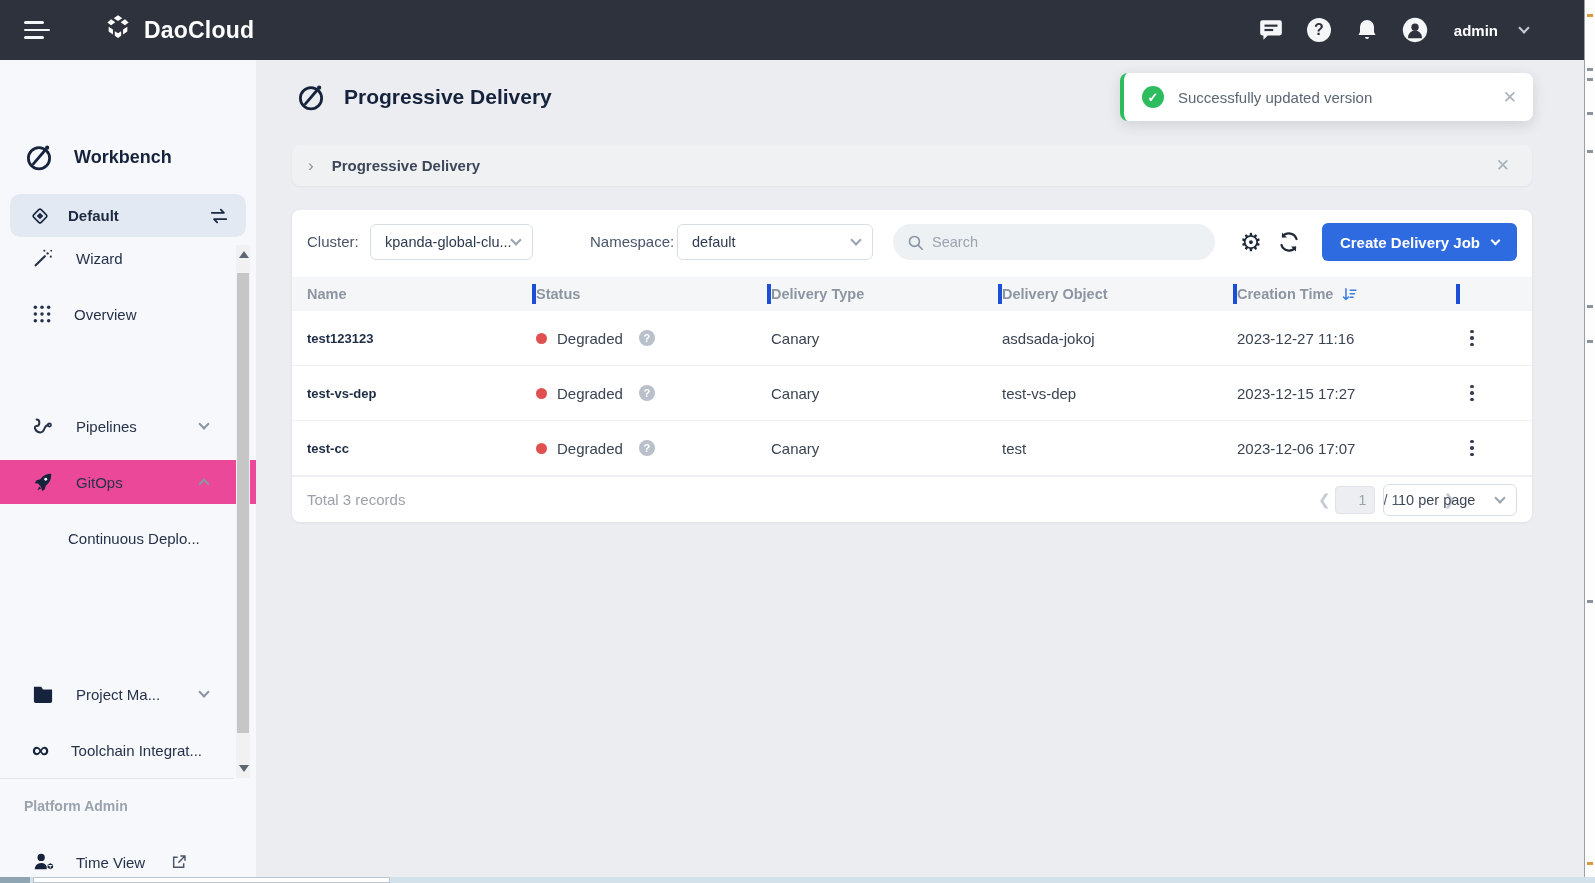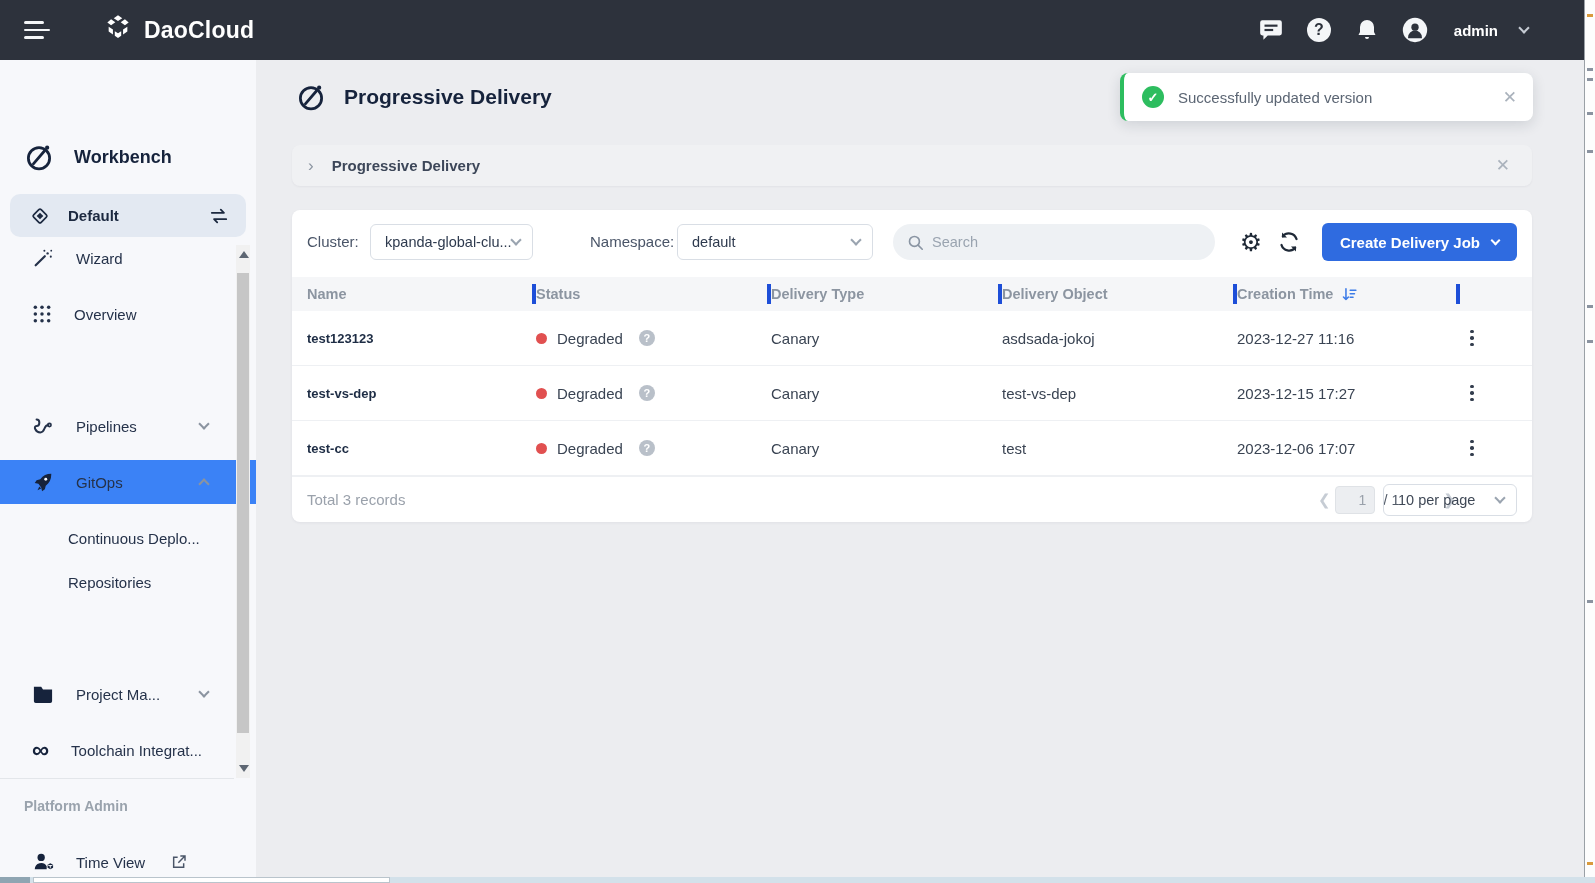--- a/index.html
+++ b/index.html
@@ -24,21 +24,21 @@
 
   
   .sidebar { position:absolute; top:60px; left:0; width:256px; height:823px; background:#f7f8fb; z-index:2; }
   .wb-head { position:absolute; top:82px; left:24px; display:flex; align-items:center; gap:20px; color:#16233c; }
   .wb-head .wb-title { font-size:18px; font-weight:bold; }
   .workspace { position:absolute; top:134px; left:10px; width:236px; height:43px; background:#e3e9f2; border-radius:10px; display:flex; align-items:center; padding:0 16px 0 20px; cursor:pointer; }
   .workspace .ws-label { font-size:15px; font-weight:bold; color:#1c2940; margin-left:18px; flex:1; }
   .side-item { position:absolute; left:0; width:256px; height:44px; display:flex; align-items:center; padding-left:32px; gap:22px; cursor:pointer; color:#25324a; font-size:15px; }
   .side-item .lbl { white-space:nowrap; }
   .side-item .side-chev { margin-left:auto; margin-right:48px; }
-  .side-item.active-row { background:#3b82f6; }
+  .side-item.active-row { background:#ec4899; }
   .side-sub { padding-left:68px; }
   .side-item.blue, .side-item.blue .lbl { color:#3a6fe8; font-weight:bold; }
   .side-section { position:absolute; left:24px; top:738px; color:#9aa3ad; font-size:14px; font-weight:bold; }
   .side-divider { position:absolute; top:718px; left:0; width:234px; border-top:1px solid #e3e6ea; }
   .sb-scroll { position:absolute; left:236px; top:185px; width:14px; height:533px; background:#f1f1f1; }
   .sb-thumb { position:absolute; left:1px; top:28px; width:12px; height:460px; background:#c6c6c6; }
   .sb-arrow { position:absolute; left:3px; width:0; height:0; border-left:5px solid transparent; border-right:5px solid transparent; }
   .sb-arrow.up { top:6px; border-bottom:7px solid #5d6672; }
   .sb-arrow.down { bottom:6px; border-top:7px solid #5d6672; }
 
@@ -224,23 +224,20 @@
         </svg>
     </span>
     <span class="lbl">GitOps</span>
     <span class="chev up side-chev" style="border-color:#8b94a0;"></span>
   </div>
 
   <div class="side-item side-sub" style="top:456px;">
     <span class="lbl">Continuous Deplo...</span>
   </div>
 
-  <div class="side-item side-sub" style="top:500px;">
-    <span class="lbl">Repositories</span>
-  </div>
 
 
   <div class="side-item" style="top:612px;">
     <span>
       <svg width="22" height="20" viewBox="0 0 24 22">
           <path fill="#16233c" d="M2 3h8l2 3h10v13a2 2 0 01-2 2H4a2 2 0 01-2-2V3z"></path>
         </svg>
     </span>
     <span class="lbl">Project Ma...</span>
     <span class="chev side-chev" style="border-color:#8b94a0;"></span>

